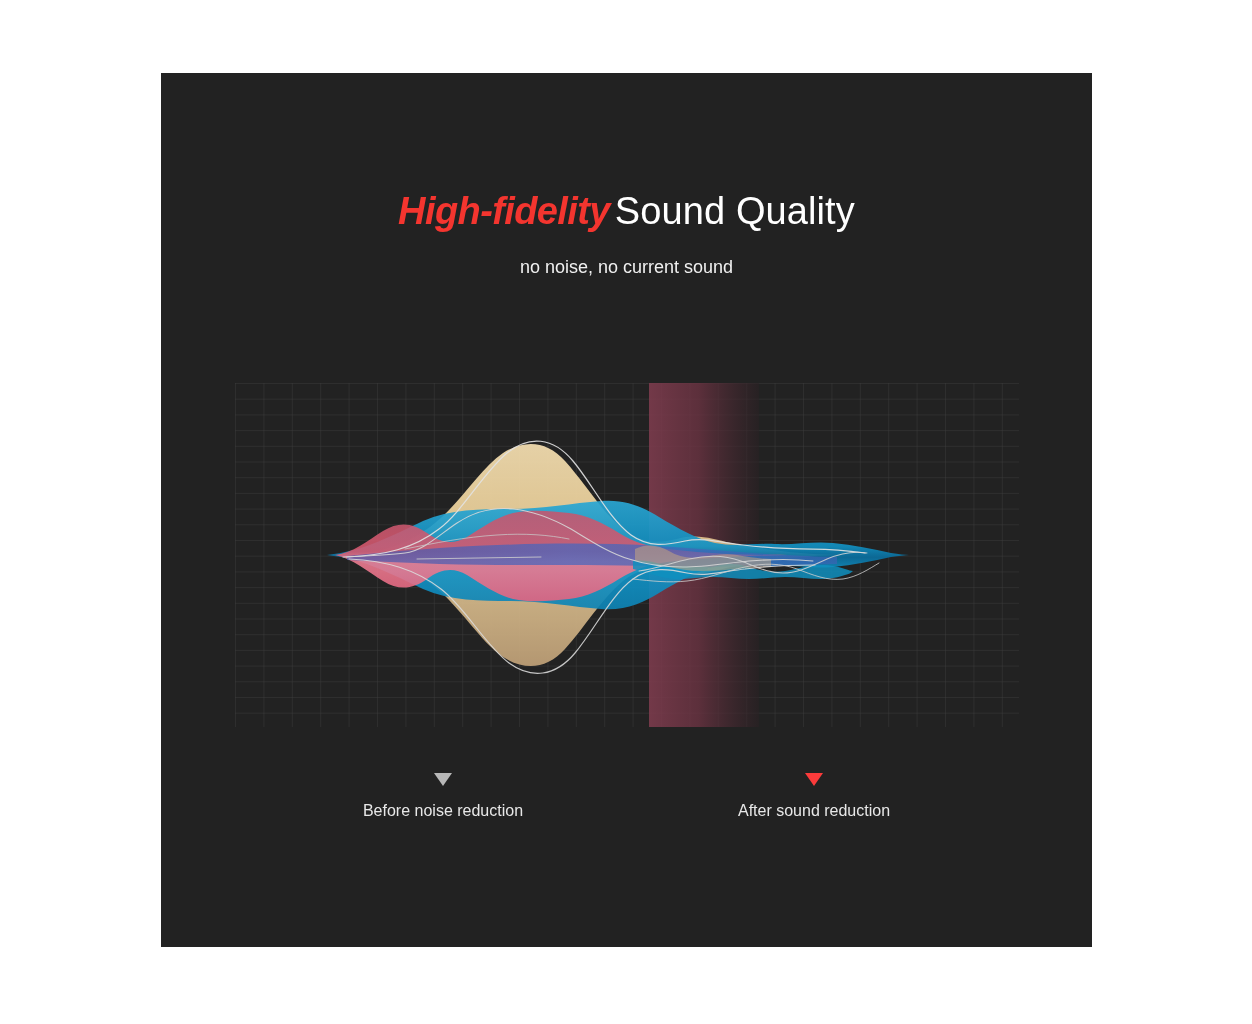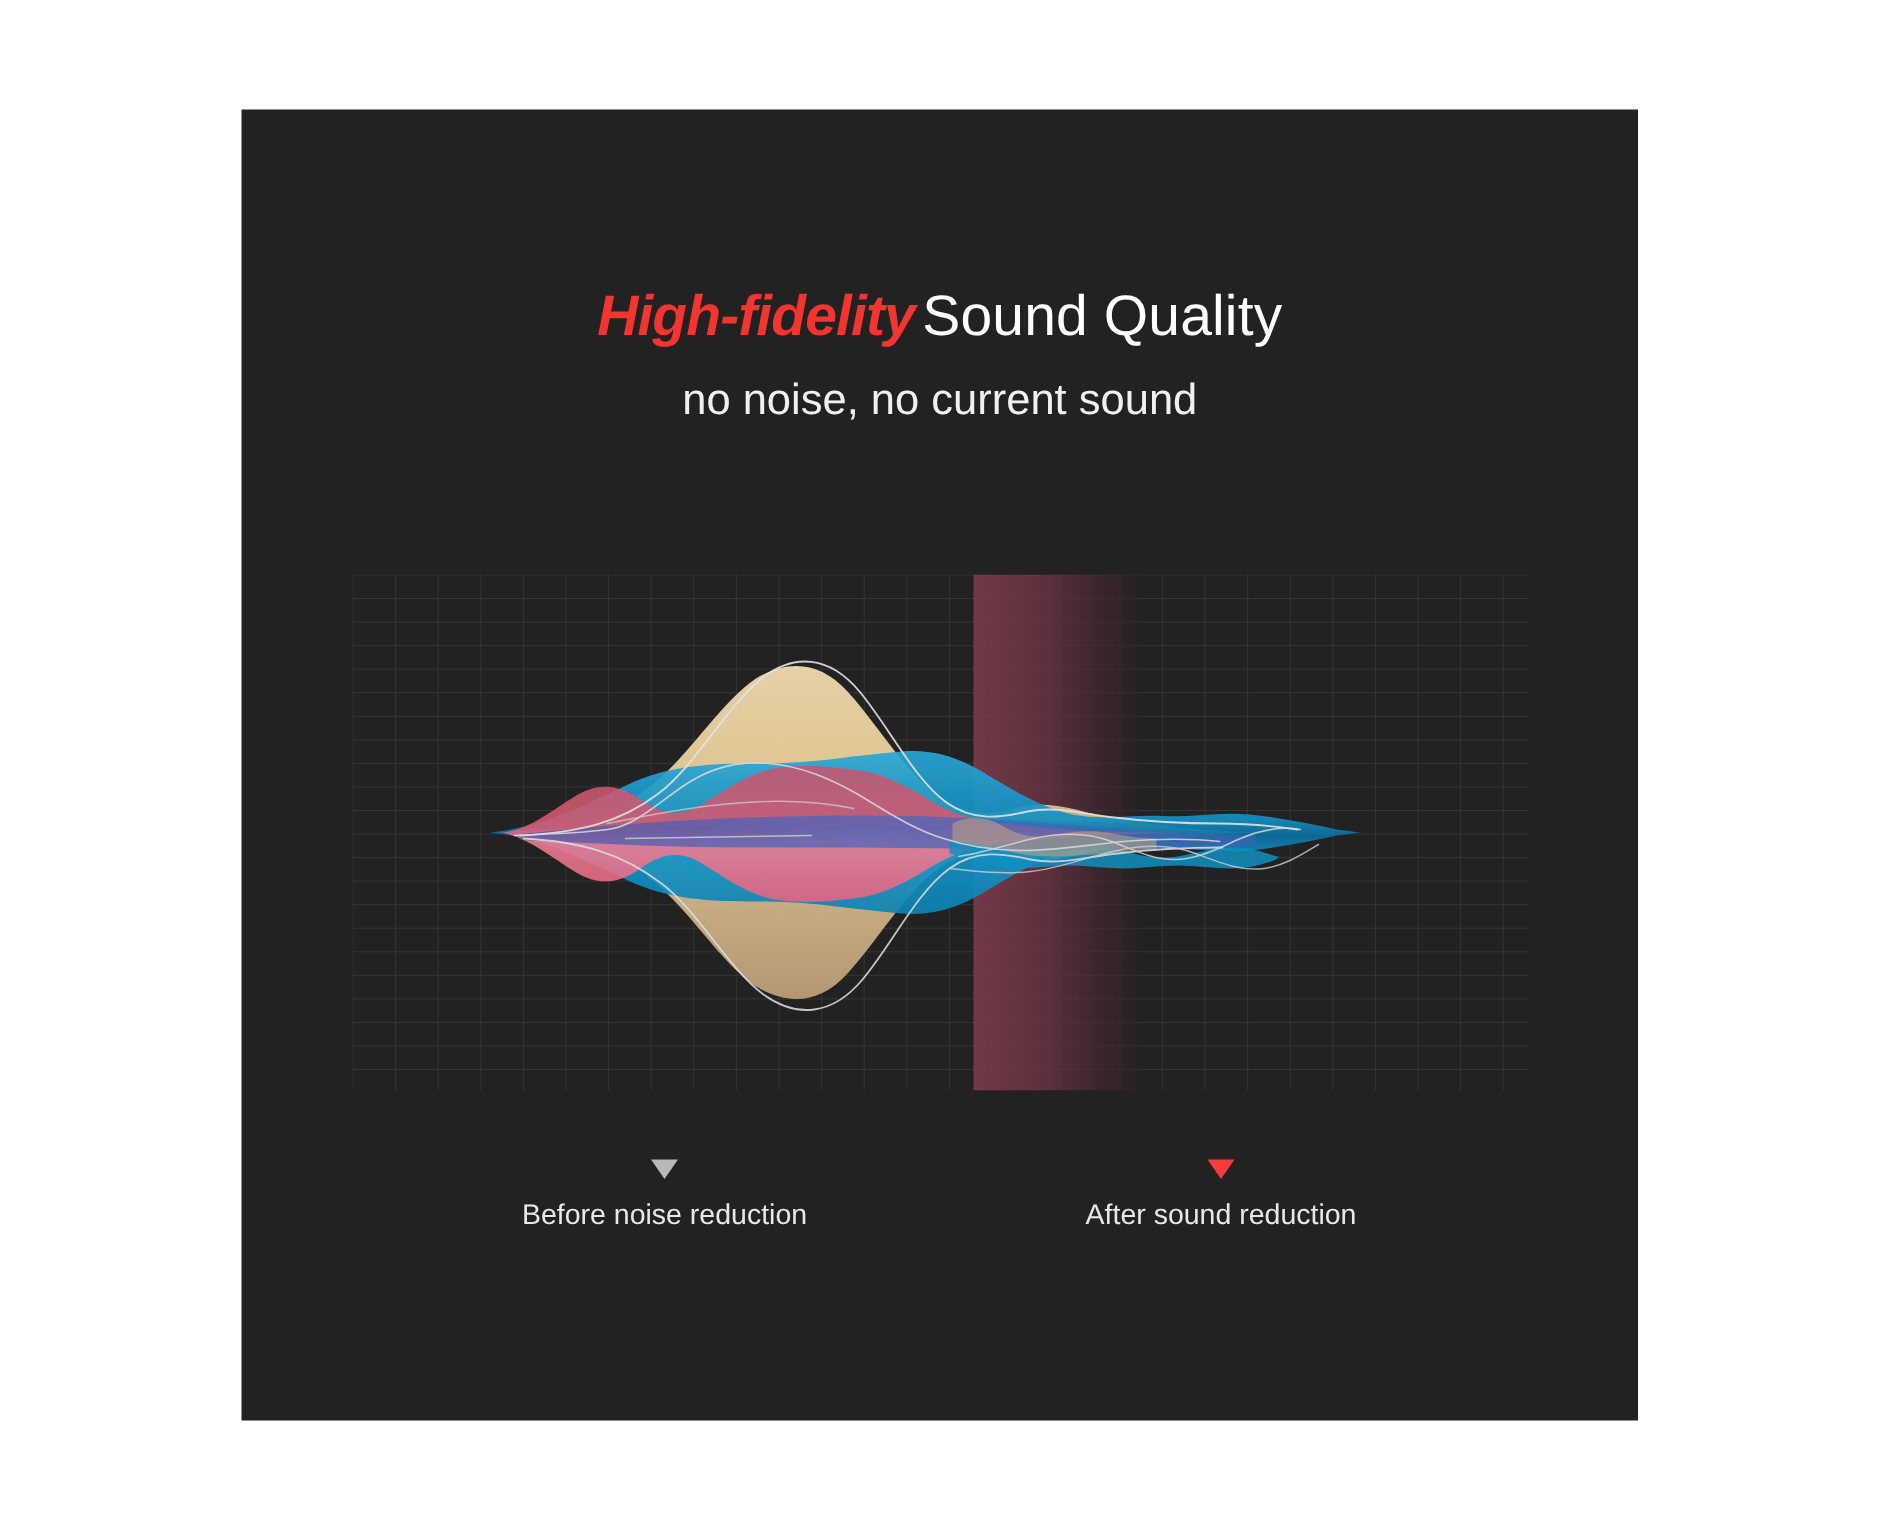--- a/index.html
+++ b/index.html
@@ -50,21 +50,21 @@
   .title .accent {
     color: #F4352F;
     font-style: italic;
     font-weight: 700;
     letter-spacing: -0.6px;
     margin-right: 5px;
   }
 
   .subtitle {
     margin-top: 17px;
-    font-size: 29px;
+    font-size: 18px;
     line-height: 32px;
     color: #f0f0f0;
     font-weight: 400;
     white-space: nowrap;
   }
 
   
   .chart-wrap {
     position: absolute;
     left: 74px;   
@@ -100,21 +100,21 @@
     border-left: 9px solid transparent;
     border-right: 9px solid transparent;
     border-top: 13px solid #b8b8b8;
   }
 
   .legend-item.after .legend-marker {
     border-top-color: #FB3B3B;
   }
 
   .legend-label {
-    font-size: 19px;
+    font-size: 16px;
     line-height: 23px;
     color: #e8e8e8;
     font-weight: 400;
     white-space: nowrap;
   }
 </style>
 </head>
 <body>
 
 <div id="root">

